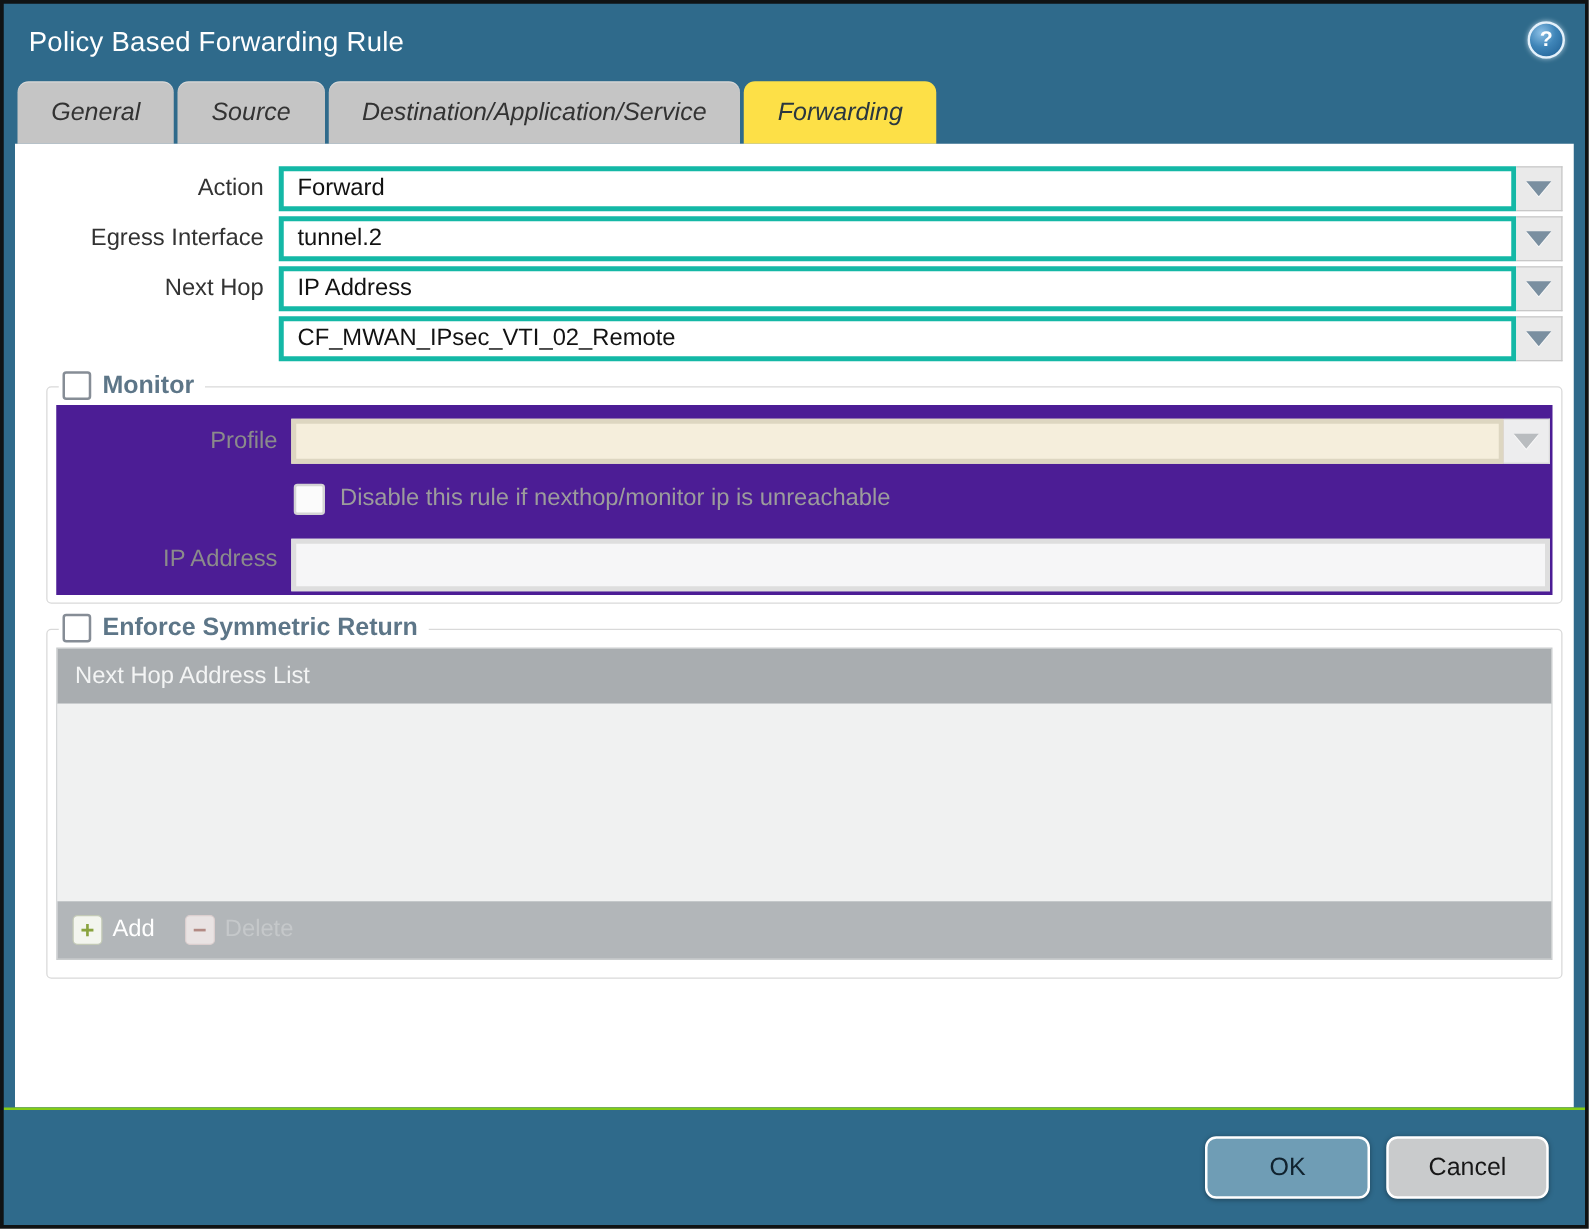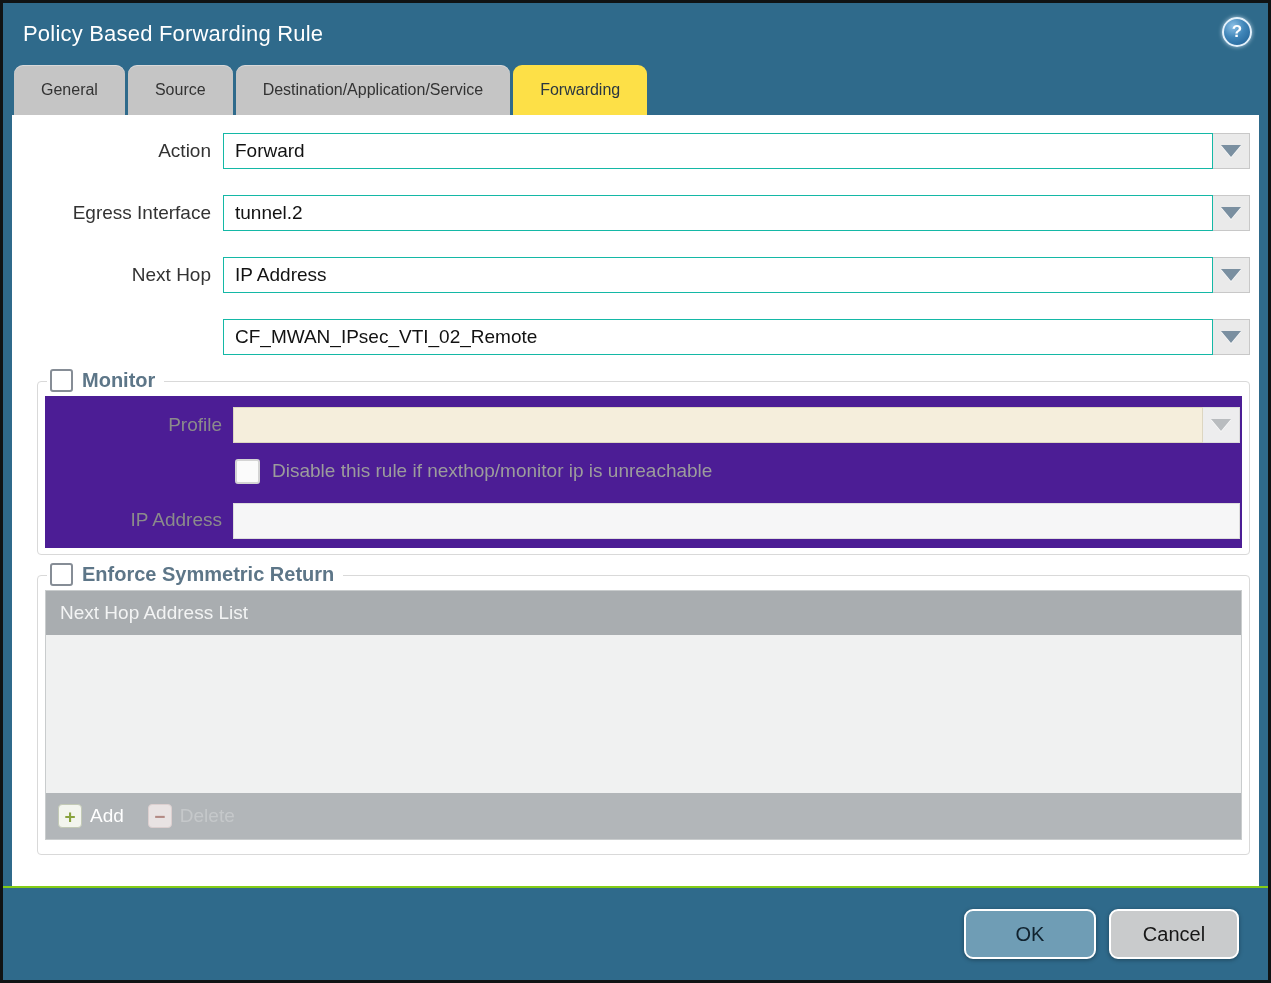--- a/index.html
+++ b/index.html
@@ -19,33 +19,34 @@
     background:radial-gradient(circle at 35% 28%, #8cc0e6 0%, #3f85b8 45%, #1d5d92 100%);
     border:2px solid #e4f1fb;color:#fff;font-weight:bold;font-size:17px;
     display:flex;align-items:center;justify-content:center;cursor:pointer;
     box-shadow:0 0 4px rgba(230,243,255,.7);
   }
 
   
   .tabs{display:flex;gap:3px;padding-left:11px;height:50px;flex-shrink:0;align-items:stretch;}
   .tab{
     background:#c5c5c5;border-radius:9px 9px 0 0;padding:0 27px;display:flex;align-items:center;
-    font-size:16px;color:#333;cursor:pointer;white-space:nowrap;
+    font-size:20px;color:#333;cursor:pointer;white-space:nowrap;
     box-shadow:inset 0 1px 0 rgba(255,255,255,.35);
+    font-style:italic;
   }
   .tab.active{background:#fde047;color:#2a3740;box-shadow:none;}
 
   
   .content{background:#ffffff;margin:0 9px;flex:1;padding-top:18px;overflow:hidden;}
 
-  .form-row{display:flex;align-items:center;margin-bottom:26px;}
+  .form-row{display:flex;align-items:center;margin-bottom:4px;}
   .flabel{width:199px;text-align:right;margin-right:12px;font-size:19px;color:#333;flex-shrink:0;}
   .field{flex:1;display:flex;margin-right:9px;height:36px;}
   .input{
-    flex:1;border:1px solid #14b8a6;background:#fff;display:flex;align-items:center;
+    flex:1;border:4px solid #14b8a6;background:#fff;display:flex;align-items:center;
     padding:0 11px;font-size:19px;color:#121212;min-width:0;
   }
   .dd{
     width:36px;background:#eaeaea;border:1px solid #c8c8c8;border-left:none;
     display:flex;align-items:center;justify-content:center;cursor:pointer;flex-shrink:0;
   }
   .arrow{width:0;height:0;border-left:10px solid transparent;border-right:10px solid transparent;
     border-top:12px solid #7a8fa0;filter:drop-shadow(0 1px 0 rgba(255,255,255,.8));}
   .dd.disabled{background:#ededee;border-color:#dcdcdc;cursor:default;}
   .dd.disabled .arrow{border-top-color:#b9bcbf;}

